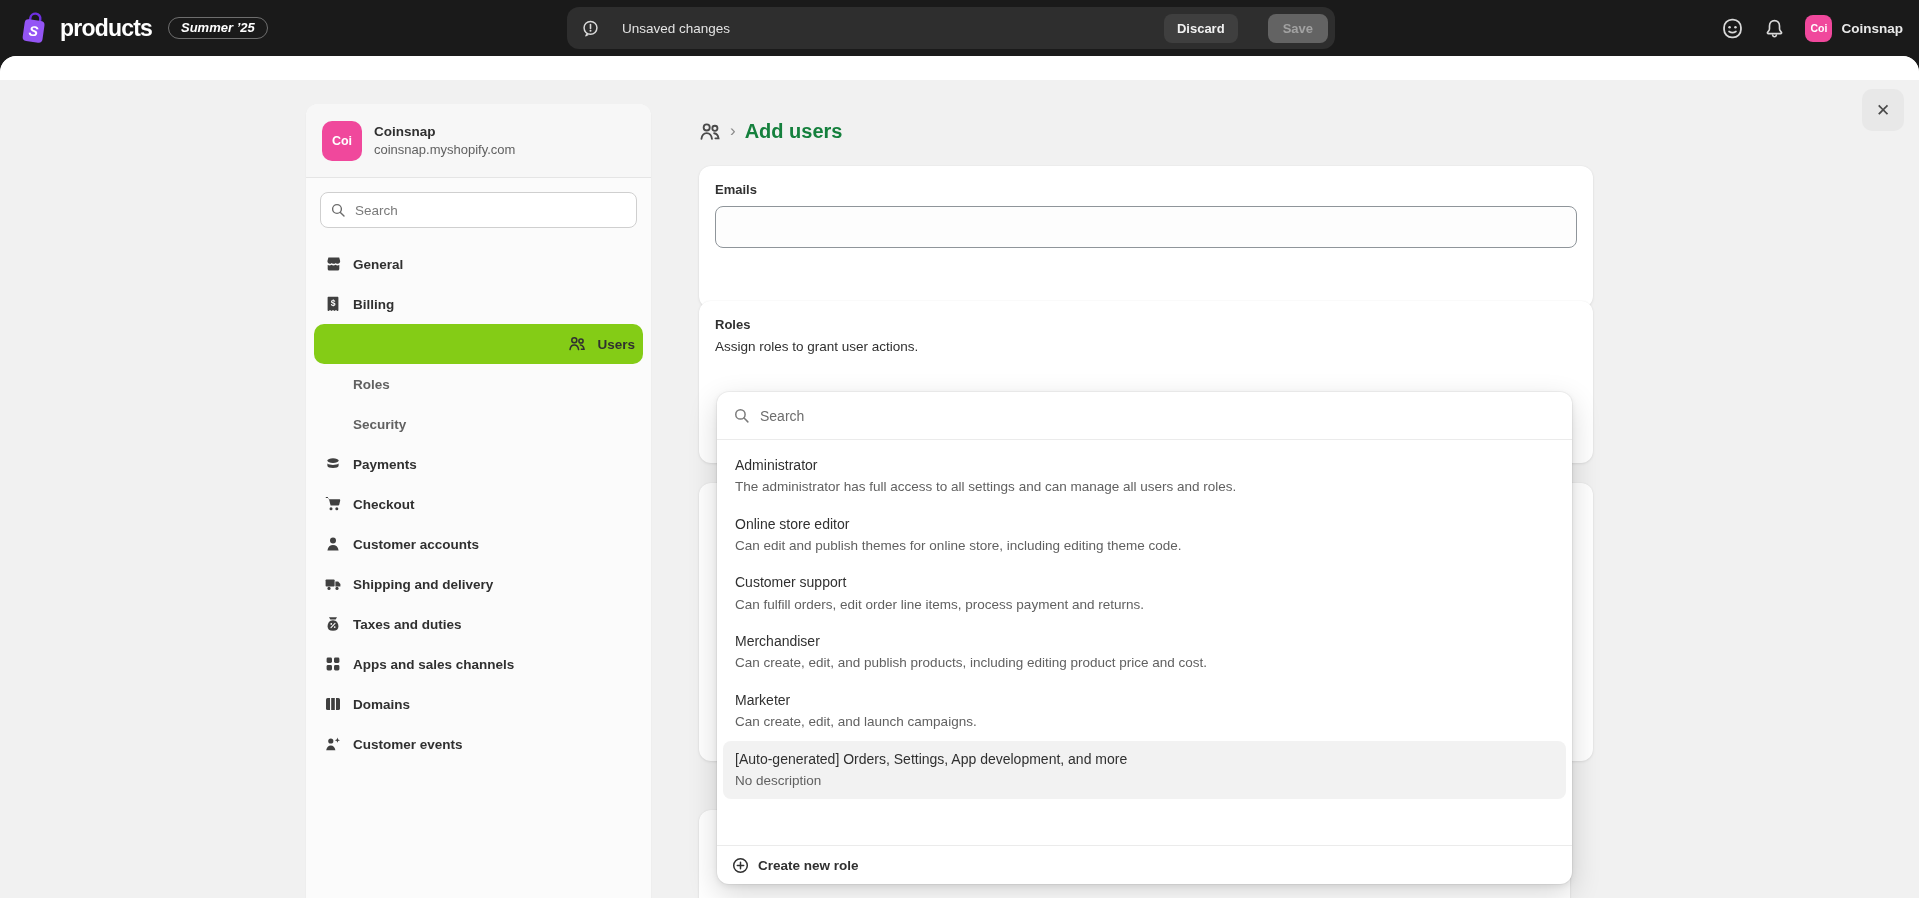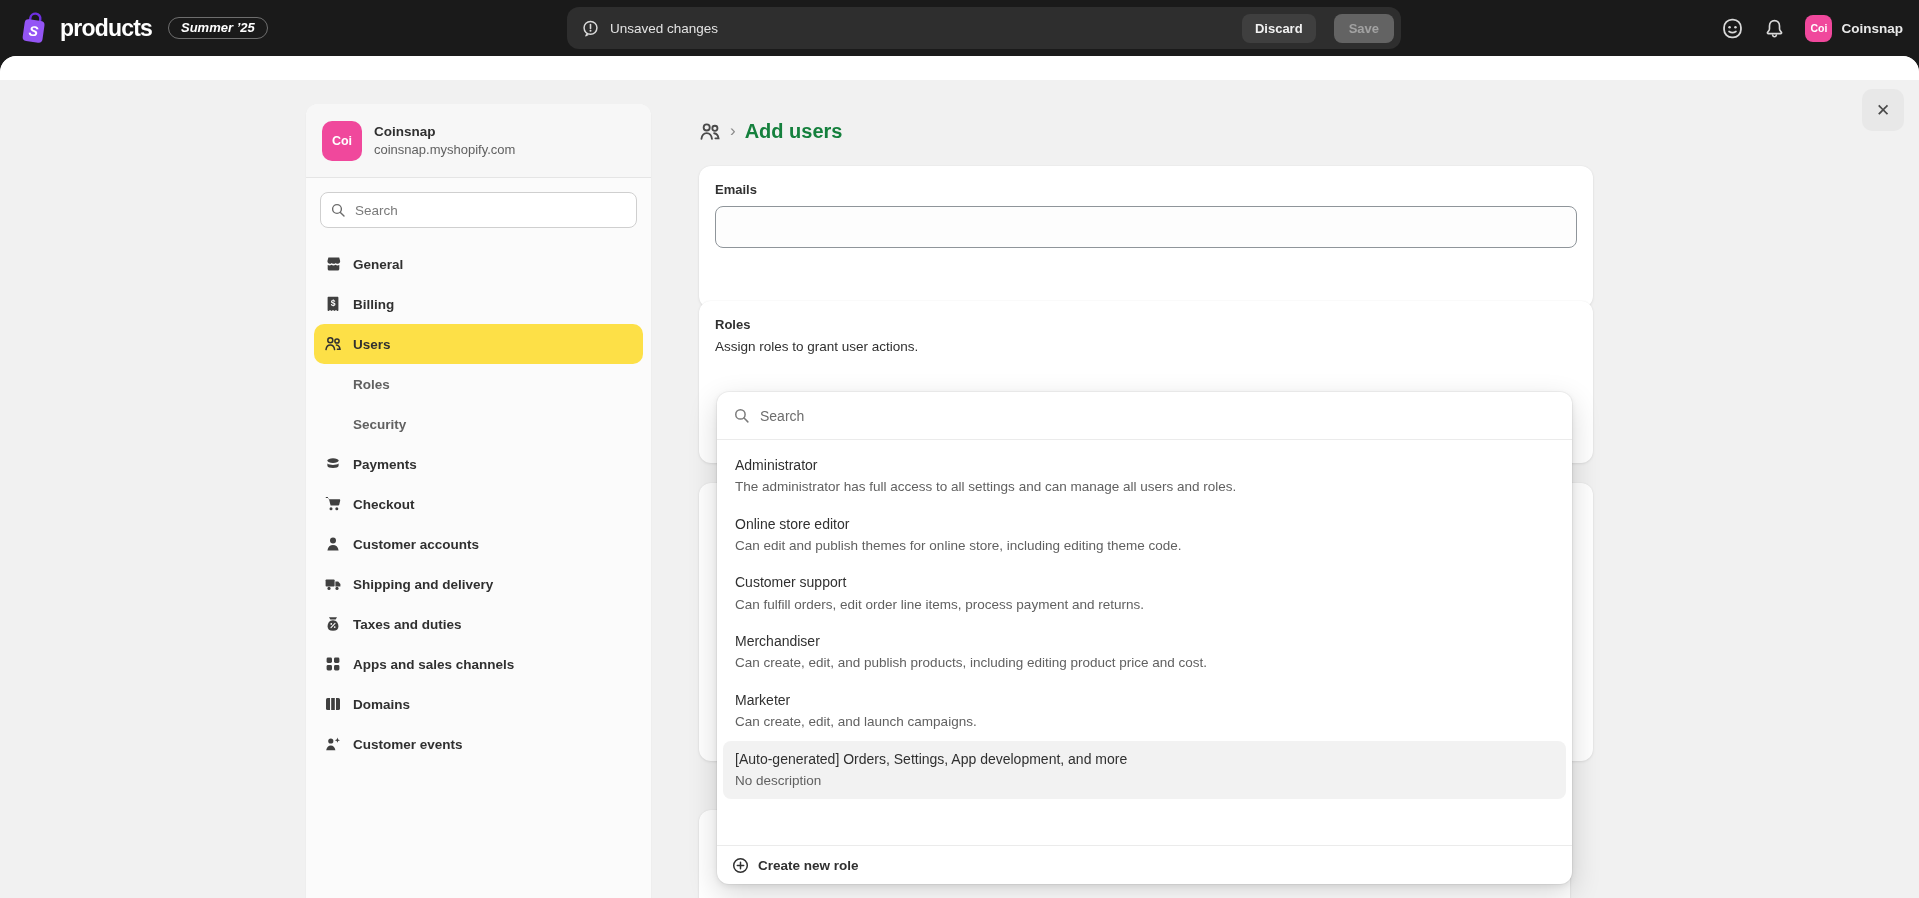--- a/index.html
+++ b/index.html
@@ -14,23 +14,23 @@
   
   .topbar { position:absolute; top:0; left:0; width:100%; height:56px; background:#1a1a1a; z-index:10; }
   .brand { position:absolute; left:18px; top:0; height:56px; display:flex; align-items:center; gap:10px; }
   .brand-logo { width:32px; height:36px; }
   .brand-word { color:#fff; font-size:23px; font-weight:bold; letter-spacing:-0.8px; }
   .edition-badge {
     margin-left:6px; color:#fff; font-style:italic; font-size:13px; font-weight:bold;
     border:1.4px solid #6e6e6e; border-radius:13px; padding:3px 12px 4px; line-height:1;
   }
   .unsaved-pill {
-    position:absolute; left:567px; top:7px; width:834px; height:42px;
+    position:absolute; left:567px; top:7px; width:768px; height:42px;
     background:#2e2e2e; border-radius:12px; display:flex; align-items:center;
-    padding:0 7px 0 14px; gap:10px;
+    padding:0 7px 0 14px; gap:22px;
   }
   .unsaved-msg { color:#e3e3e3; font-size:13.5px; flex:1; }
   .btn-discard {
     background:#3f3f3f; color:#f1f1f1; border:none; border-radius:8px; height:29px;
     padding:0 13px; font-size:13px; font-weight:bold; font-family:inherit; cursor:pointer;
   }
   .btn-save {
     background:#636363; color:#a2a2a2; border:none; border-radius:8px; height:29px;
     padding:0 15px; font-size:13px; font-weight:bold; font-family:inherit; margin-left:8px;
   }
@@ -75,21 +75,21 @@
     width:100%; height:36px; border:1px solid #cfcfcf; border-radius:8px; background:#fff;
     padding:0 10px 0 34px; font-size:13.5px; color:#303030; font-family:inherit; outline:none;
   }
   .sidebar-search input::placeholder { color:#7a7a7a; }
   .sidebar-search .mag { position:absolute; left:10px; top:10px; }
   .nav { padding:12px 8px 0; }
   .nav-item {
     height:40px; display:flex; align-items:center; gap:11px; padding:0 8px 0 10px;
     border-radius:10px; font-size:13.5px; font-weight:bold; color:#303030; cursor:pointer;
   }
-  .nav-item.active { background:#fde047; }
+  .nav-item.active { background:#84cc16;justify-content:flex-end; }
   .nav-item.sub { padding-left:39px; color:#616161; }
   .icon18 { width:18px; height:18px; flex:none; }
 
   
   .main-header { position:absolute; left:699px; top:64px; display:flex; align-items:center; gap:9px; z-index:1; }
   .crumb-sep { color:#8a8a8a; font-size:17px; line-height:1; padding-bottom:2px; }
   .page-title { font-size:20px; font-weight:bold; color:#15803d; }
 
   .card {
     position:absolute; background:#fff; border-radius:12px;

